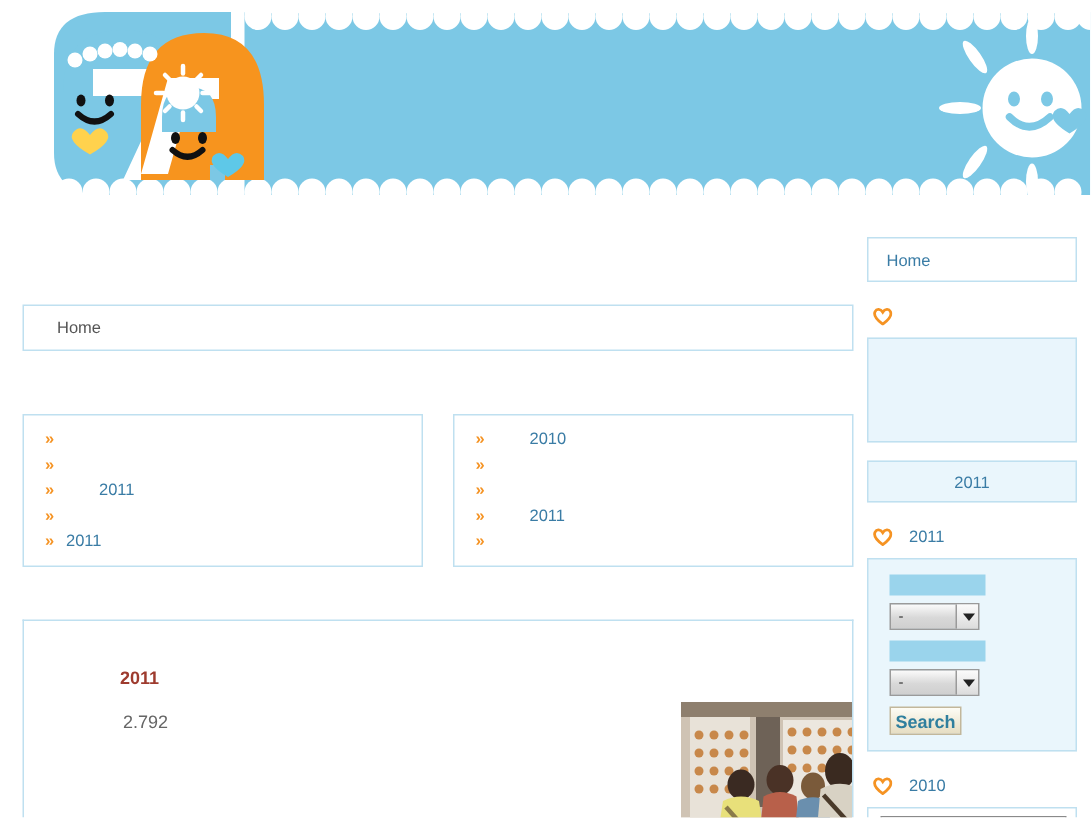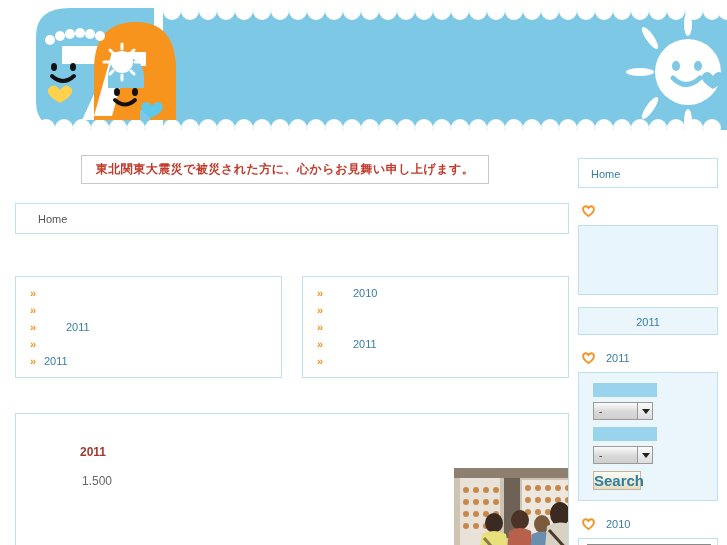--- a/index.html
+++ b/index.html
@@ -276,21 +276,21 @@
     left: 4px; top: 6px;
     border-left: 4px solid transparent;
     border-right: 4px solid transparent;
     border-top: 5px solid #222222;
   }
   .search-btn {
     width: 48px;
     height: 19px;
     line-height: 18px;
     text-align: center;
-    font-size: 15px;
+    font-size: 12px;
     font-weight: bold;
     color: #2f7f9e;
     border: 1px solid #c2b79b;
     background: linear-gradient(#fdfcf5, #e6ddc2);
     margin-top: 3px;
     cursor: pointer;
   }
   .side-scroll-box {
     height: 44px;
     border: 1px solid #bfe0f0;
@@ -461,23 +461,20 @@
         </g>
         <ellipse cx="676" cy="66" rx="4" ry="5" fill="#7cc8e5"></ellipse>
         <ellipse cx="698" cy="66" rx="4" ry="5" fill="#7cc8e5"></ellipse>
         <path d="M673,78 q13,13 27,0" stroke="#7cc8e5" stroke-width="5" fill="none" stroke-linecap="round"></path>
         <path d="M713,76 q-5,-7 -10,-2 q-5,6 10,15 q15,-9 10,-15 q-5,-5 -10,2 Z" fill="#7cc8e5"></path>
       </g>
     </svg>
 
   </div>
 
-  <div class="notice-row">
-    <div class="notice-box">東北関東大震災で被災された方に、心からお見舞い申し上げます。</div>
-  </div>
 
   <div class="main-col">
     <div class="panel breadcrumb-box">
       <span>Home</span>
     </div>
   </div>
 
   <div class="two-cols">
 
     <div class="list-box left">
@@ -522,21 +519,21 @@
       </div>
       <div class="li">
         <span class="bullet">»</span>
         <span class="txt"></span>
       </div>
     </div>
   </div>
 
   <div class="article-box">
     <div class="article-title">2011</div>
-    <div class="article-sub">1.500</div>
+    <div class="article-sub">2.792</div>
 
     <div class="article-photo">
       <svg width="122" height="92" viewBox="0 0 122 92">
         <rect x="0" y="0" width="122" height="92" fill="#cfc3b4"></rect>
         <rect x="0" y="0" width="122" height="10" fill="#8e7f6e"></rect>
         <rect x="6" y="10" width="40" height="68" fill="#e8e2d8"></rect>
         <rect x="50" y="10" width="16" height="60" fill="#6e6257"></rect>
         <rect x="68" y="12" width="50" height="62" fill="#ece7df"></rect>
         <g fill="#c8884a">
           <circle cx="12" cy="22" r="3"></circle>

